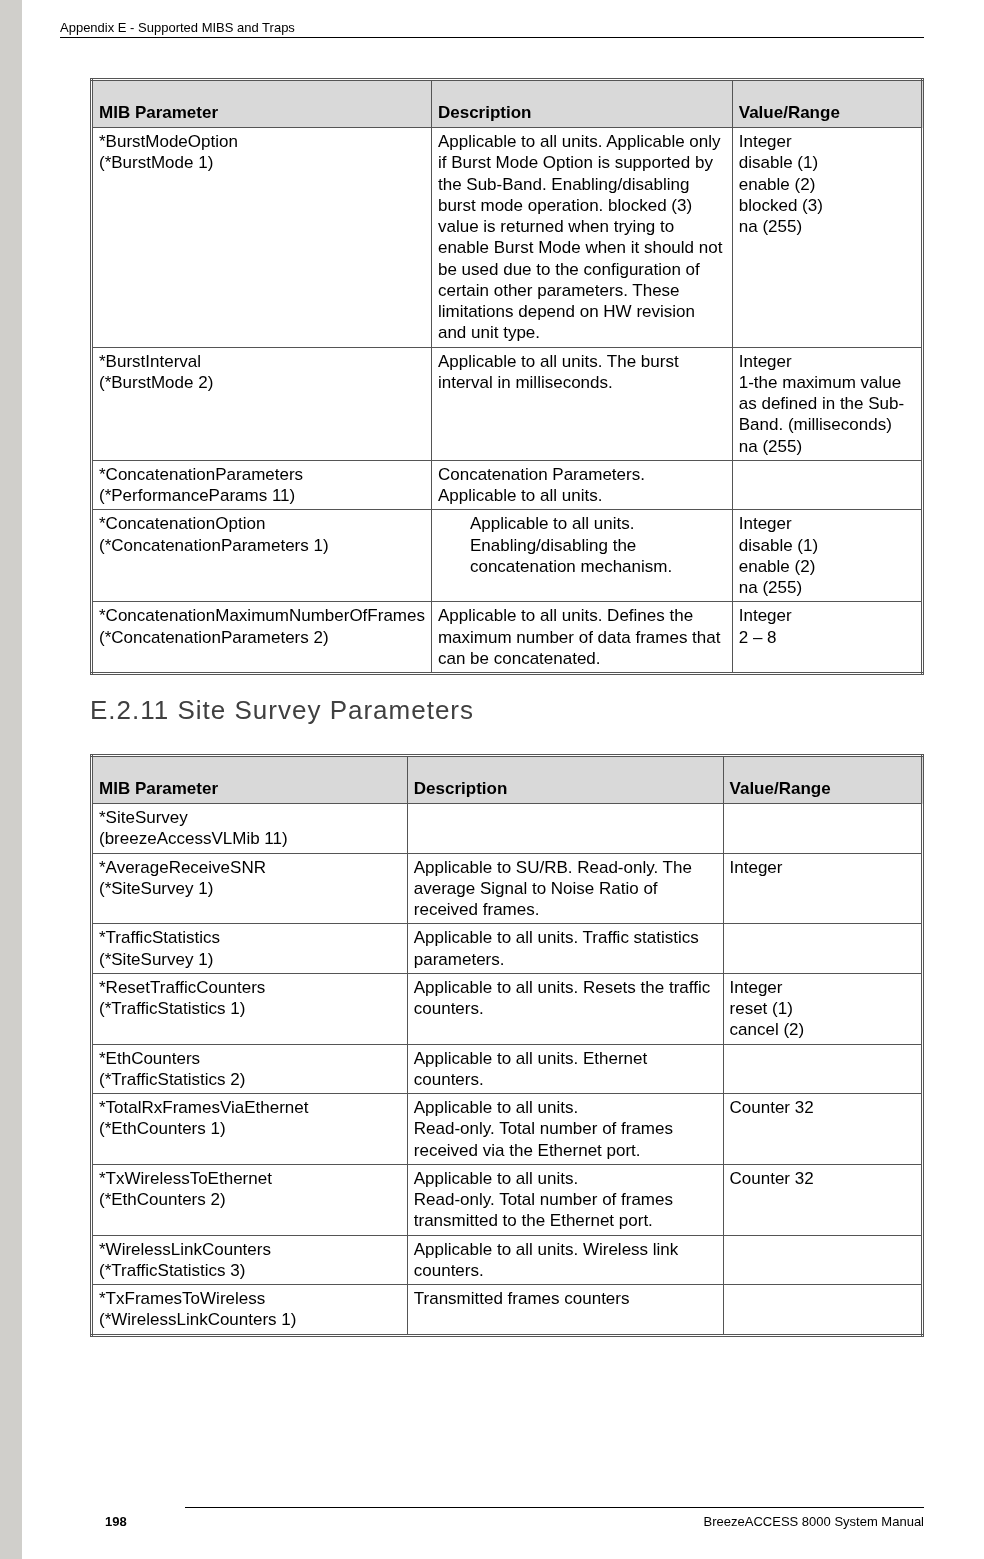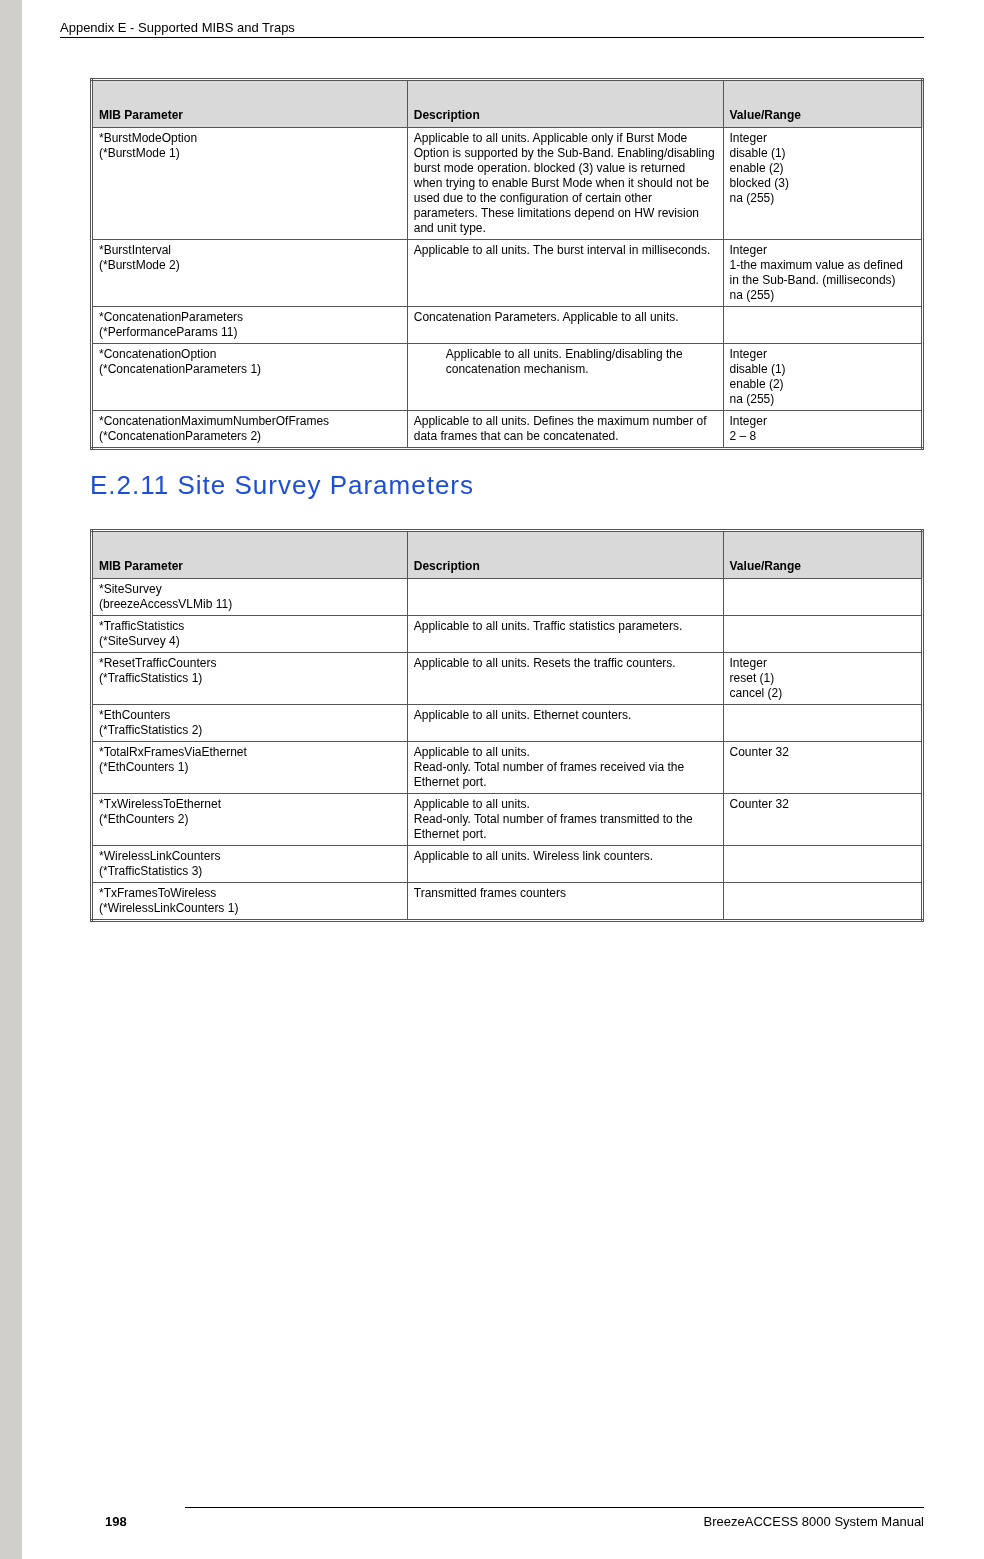--- a/index.html
+++ b/index.html
@@ -44,35 +44,35 @@
     border-collapse: collapse;
     width: 100%;
     margin-bottom: 20px;
     border: 3px double #555;
   }
   table.mib-table th, table.mib-table td {
     border: 1px solid #555;
     padding: 3px 6px;
     vertical-align: top;
     text-align: left;
-    font-size: 12px;
+    font-size: 17px;
     line-height: 1.25;
   }
   table.mib-table th {
     background: #d9d9d9;
     font-weight: bold;
     height: 48px;
     vertical-align: bottom;
     padding-bottom: 4px;
   }
   table.mib-table col.c1 { width: 38%; }
   table.mib-table col.c2 { width: 38%; }
   table.mib-table col.c3 { width: 24%; }
   .section-heading {
-    color: #1d4ed8;
+    color: #404040;
     font-size: 26px;
     font-weight: normal;
     margin: 18px 0 28px 0;
     font-family: Verdana, Arial, sans-serif;
     letter-spacing: 1px;
   }
   .footer {
     position: absolute;
     bottom: 30px;
     left: 105px;
@@ -175,22 +175,28 @@
       </tr>
     </thead>
     <tbody>
         <tr>
           <td style="white-space: pre-line;">*SiteSurvey
 (breezeAccessVLMib 11)</td>
           <td style="white-space: pre-line;"></td>
           <td style="white-space: pre-line;"></td>
         </tr>
         <tr>
+          <td style="white-space: pre-line;">*AverageReceiveSNR
+(*SiteSurvey 1)</td>
+          <td style="white-space: pre-line;">Applicable to SU/RB. Read-only. The average Signal to Noise Ratio of received frames.</td>
+          <td style="white-space: pre-line;">Integer</td>
+        </tr>
+        <tr>
           <td style="white-space: pre-line;">*TrafficStatistics
-(*SiteSurvey 4)</td>
+(*SiteSurvey 1)</td>
           <td style="white-space: pre-line;">Applicable to all units. Traffic statistics parameters.</td>
           <td style="white-space: pre-line;"></td>
         </tr>
         <tr>
           <td style="white-space: pre-line;">*ResetTrafficCounters
 (*TrafficStatistics 1)</td>
           <td style="white-space: pre-line;">Applicable to all units. Resets the traffic counters.</td>
           <td style="white-space: pre-line;">Integer
 reset (1)
 cancel (2)</td>

